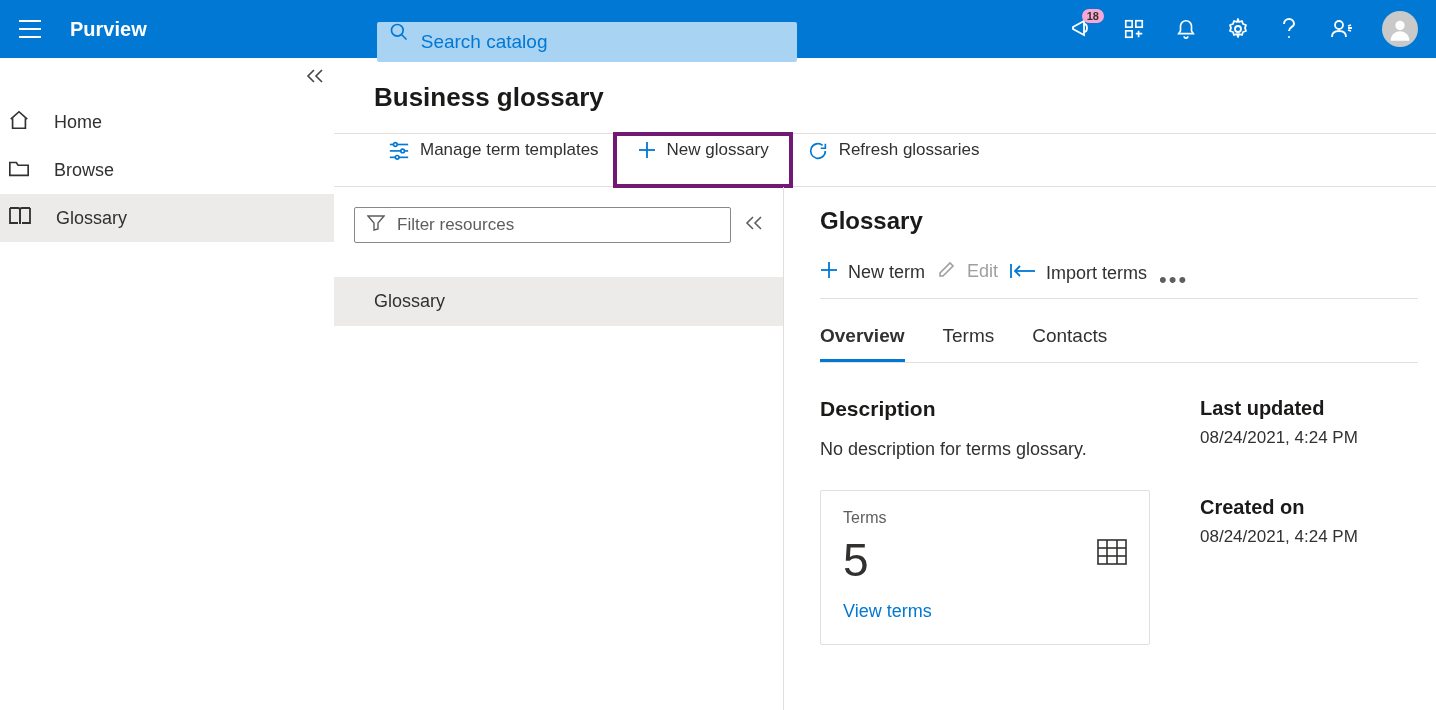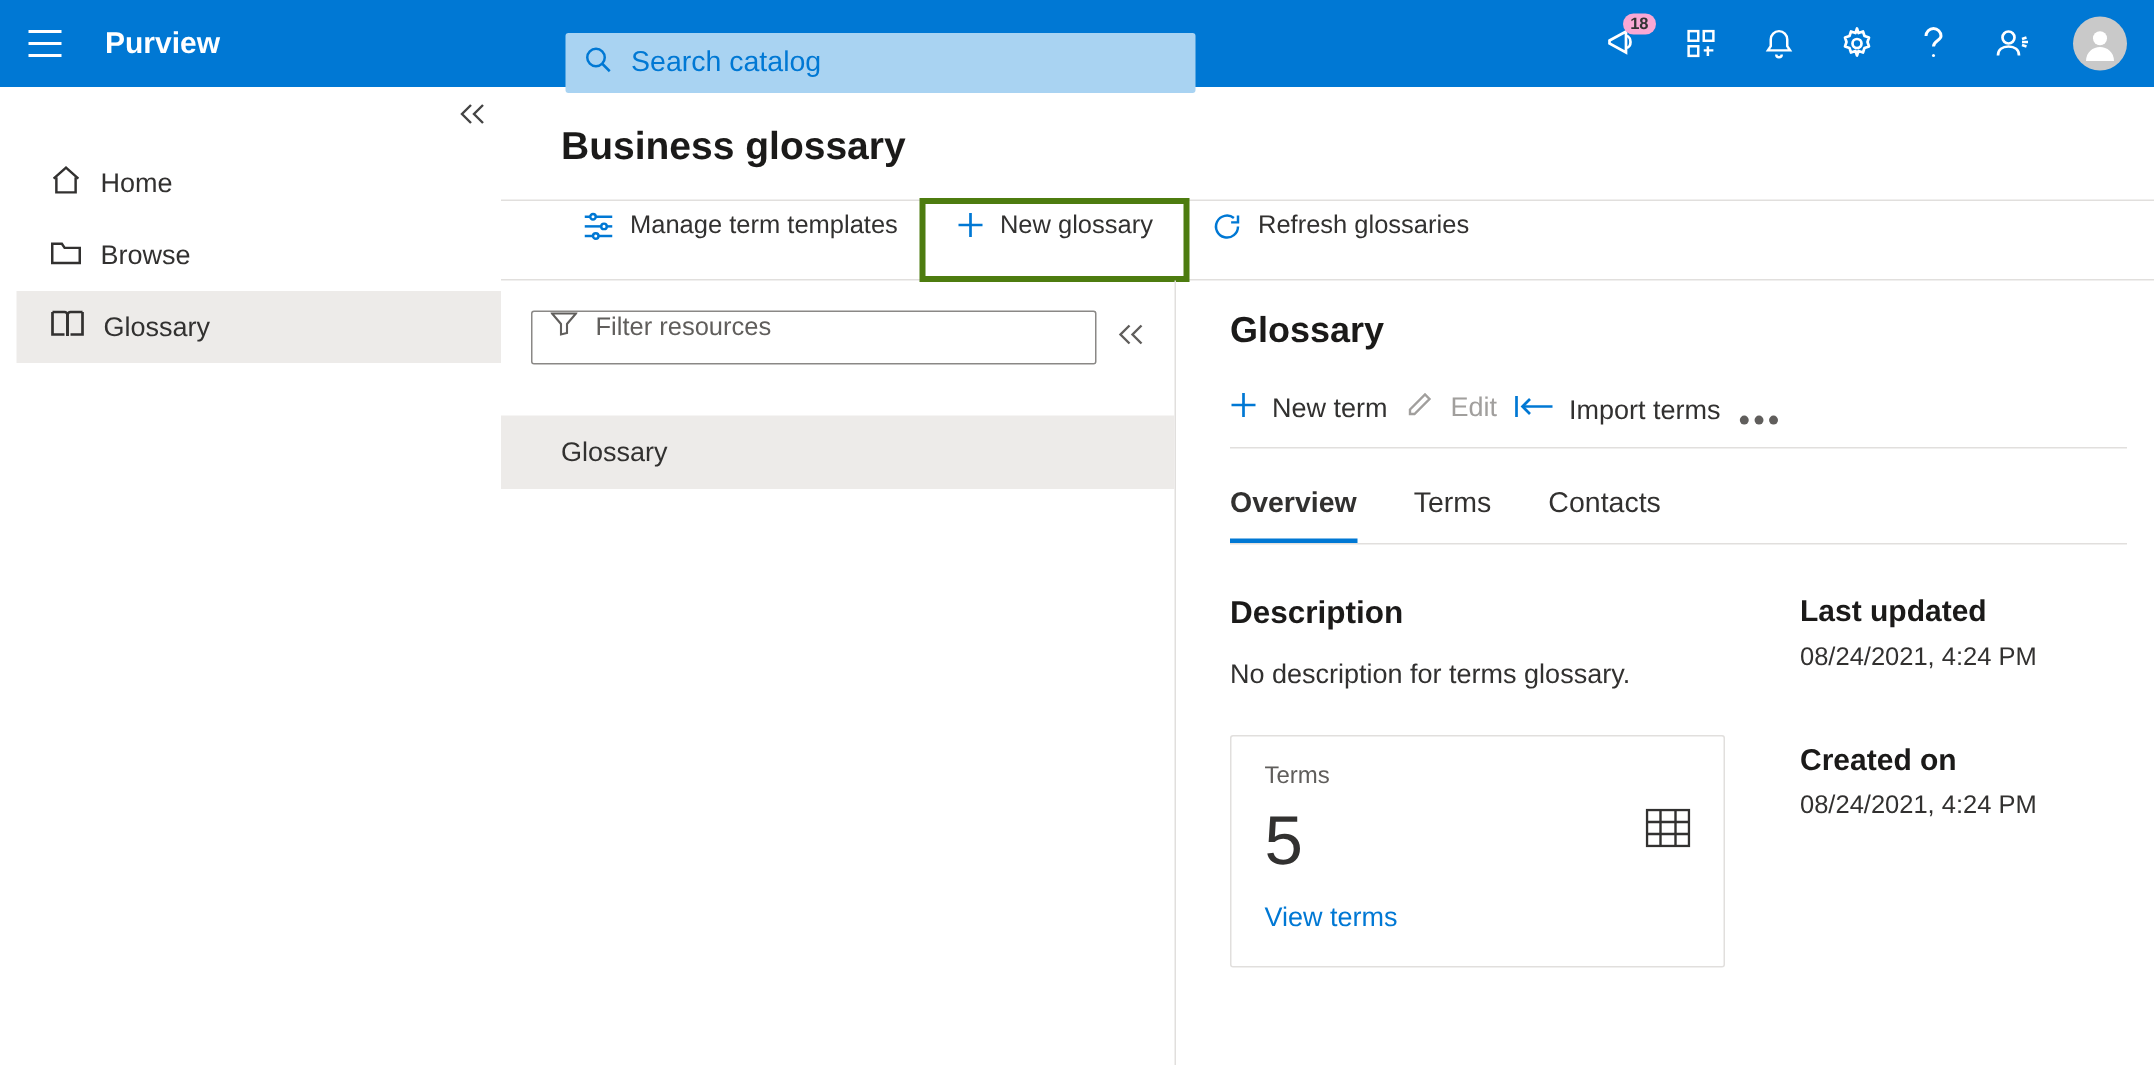--- a/index.html
+++ b/index.html
@@ -37,21 +37,20 @@
       font-size: 20px;
       font-weight: 600;
     }
     .search-wrap {
       margin-left: 230px;
       width: 420px;
       height: 40px;
       background: #a9d3f2;
       border-radius: 2px;
       display: flex;
-      align-items: center;
       padding: 0 12px;
       margin-top: 26px;
     }
     .search-wrap svg { stroke: #0078d4; fill:none; }
     .search-wrap input {
       background: transparent;
       border: none;
       outline: none;
       margin-left: 12px;
       font-size: 19px;
@@ -112,26 +111,25 @@
       right:10px;
       top:10px;
       cursor:pointer;
       color:#444;
     }
     .side-items { margin-top:32px; }
     .side-item {
       height: 48px;
       display: flex;
       align-items: center;
-      padding-left: 22px;
+      padding-left: 8px;
       font-size: 18px;
       color: #323130;
       cursor: pointer;
-      gap: 12px;
-      margin-left: 11px;
+      gap: 24px;
     }
     .side-item.active {
       background: #edebe9;
     }
     .side-item svg { stroke:#323130; fill:none; }
     .content {
       flex: 1;
       display:flex;
       flex-direction:column;
     }
@@ -153,21 +151,21 @@
     .toolbar-btn {
       display:flex;
       gap:10px;
       height:40px;
       padding:0 14px;
       font-size:17px;
       color:#323130;
       cursor:pointer;
     }
     .highlight-box {
-      border:4px solid #4d7c0f;
+      border:4px solid #701a75;
       padding:4px 6px;
       display:flex;
       align-items:center;
     }
     .toolbar-btn .blue-icon { color:#0078d4; stroke:#0078d4; }
     
     .lower {
       display:flex;
       flex:1;
       min-height:0;
@@ -182,21 +180,21 @@
       align-items:center;
       gap:14px;
     }
     .filterbox {
       flex:1 1 auto;
       width:360px;
       height:36px;
       border:1px solid #8a8886;
       border-radius:2px;
       display:flex;
-      align-items:flex-start;
+      align-items:center;
       padding:0 12px;
       color:#605e5c;
     }
     .filterbox input {
       border:none;
       outline:none;
       font-size:17px;
       margin-left:12px;
       width:100%;
       color:#323130;

